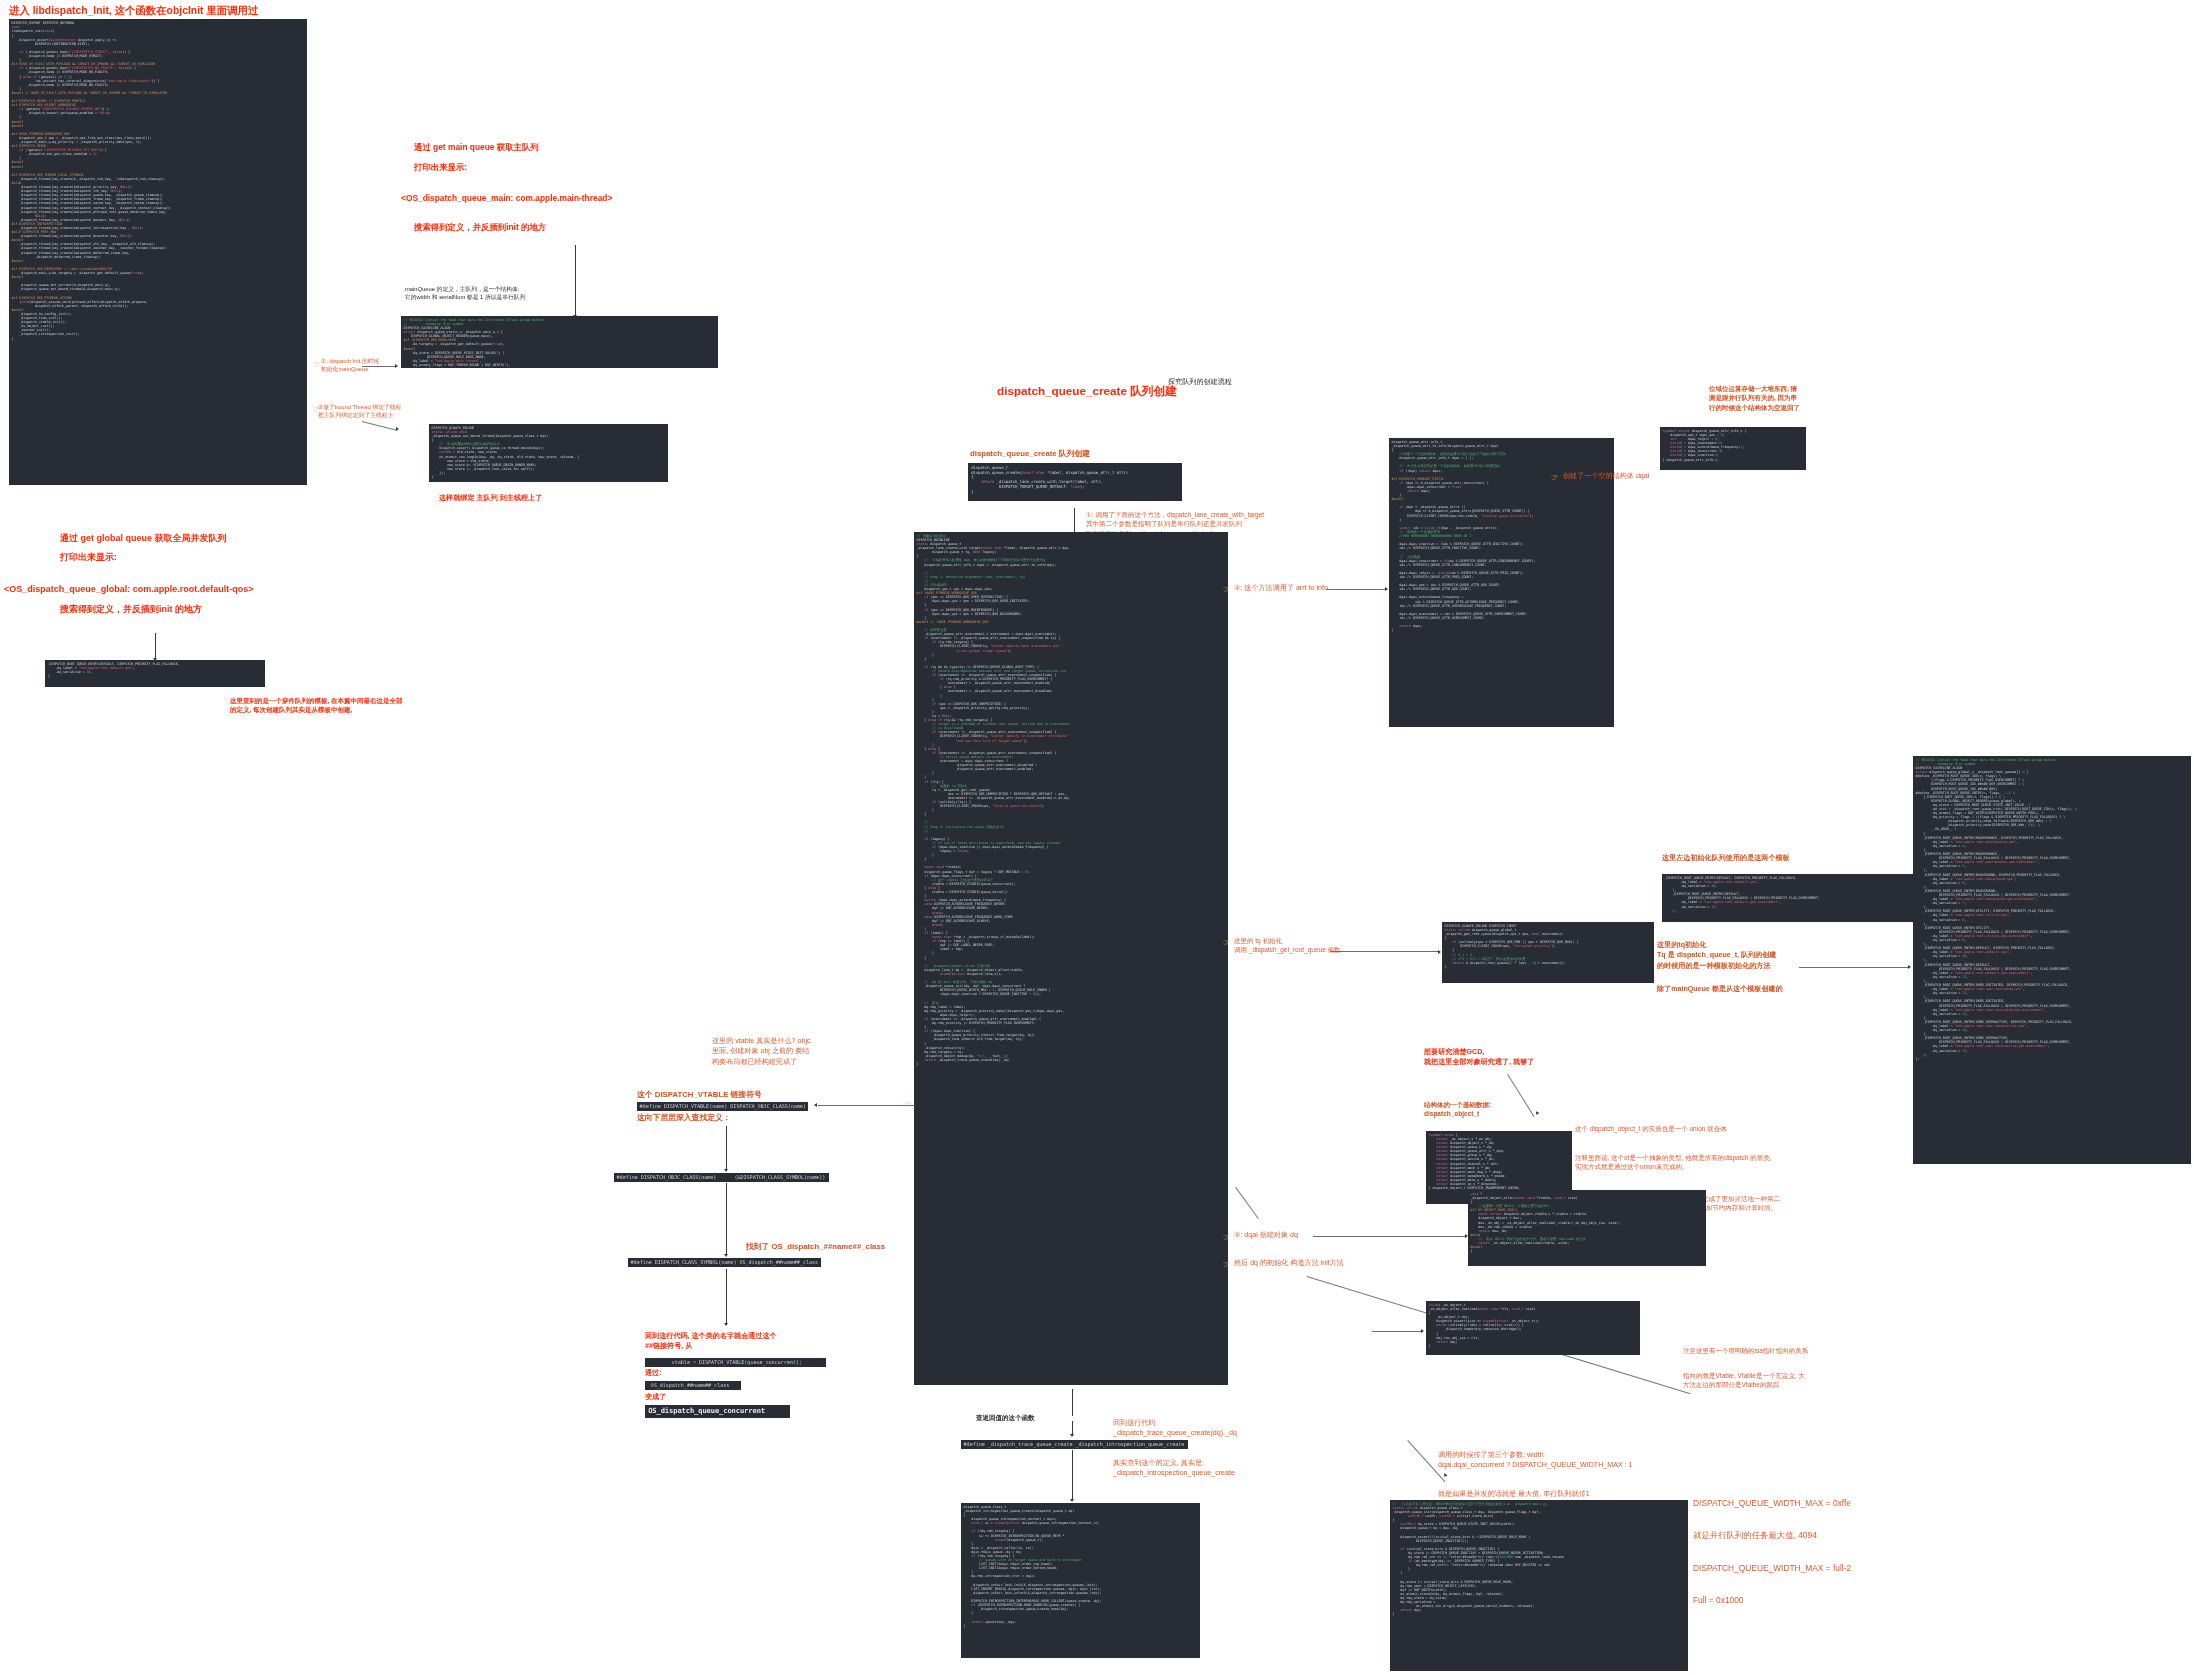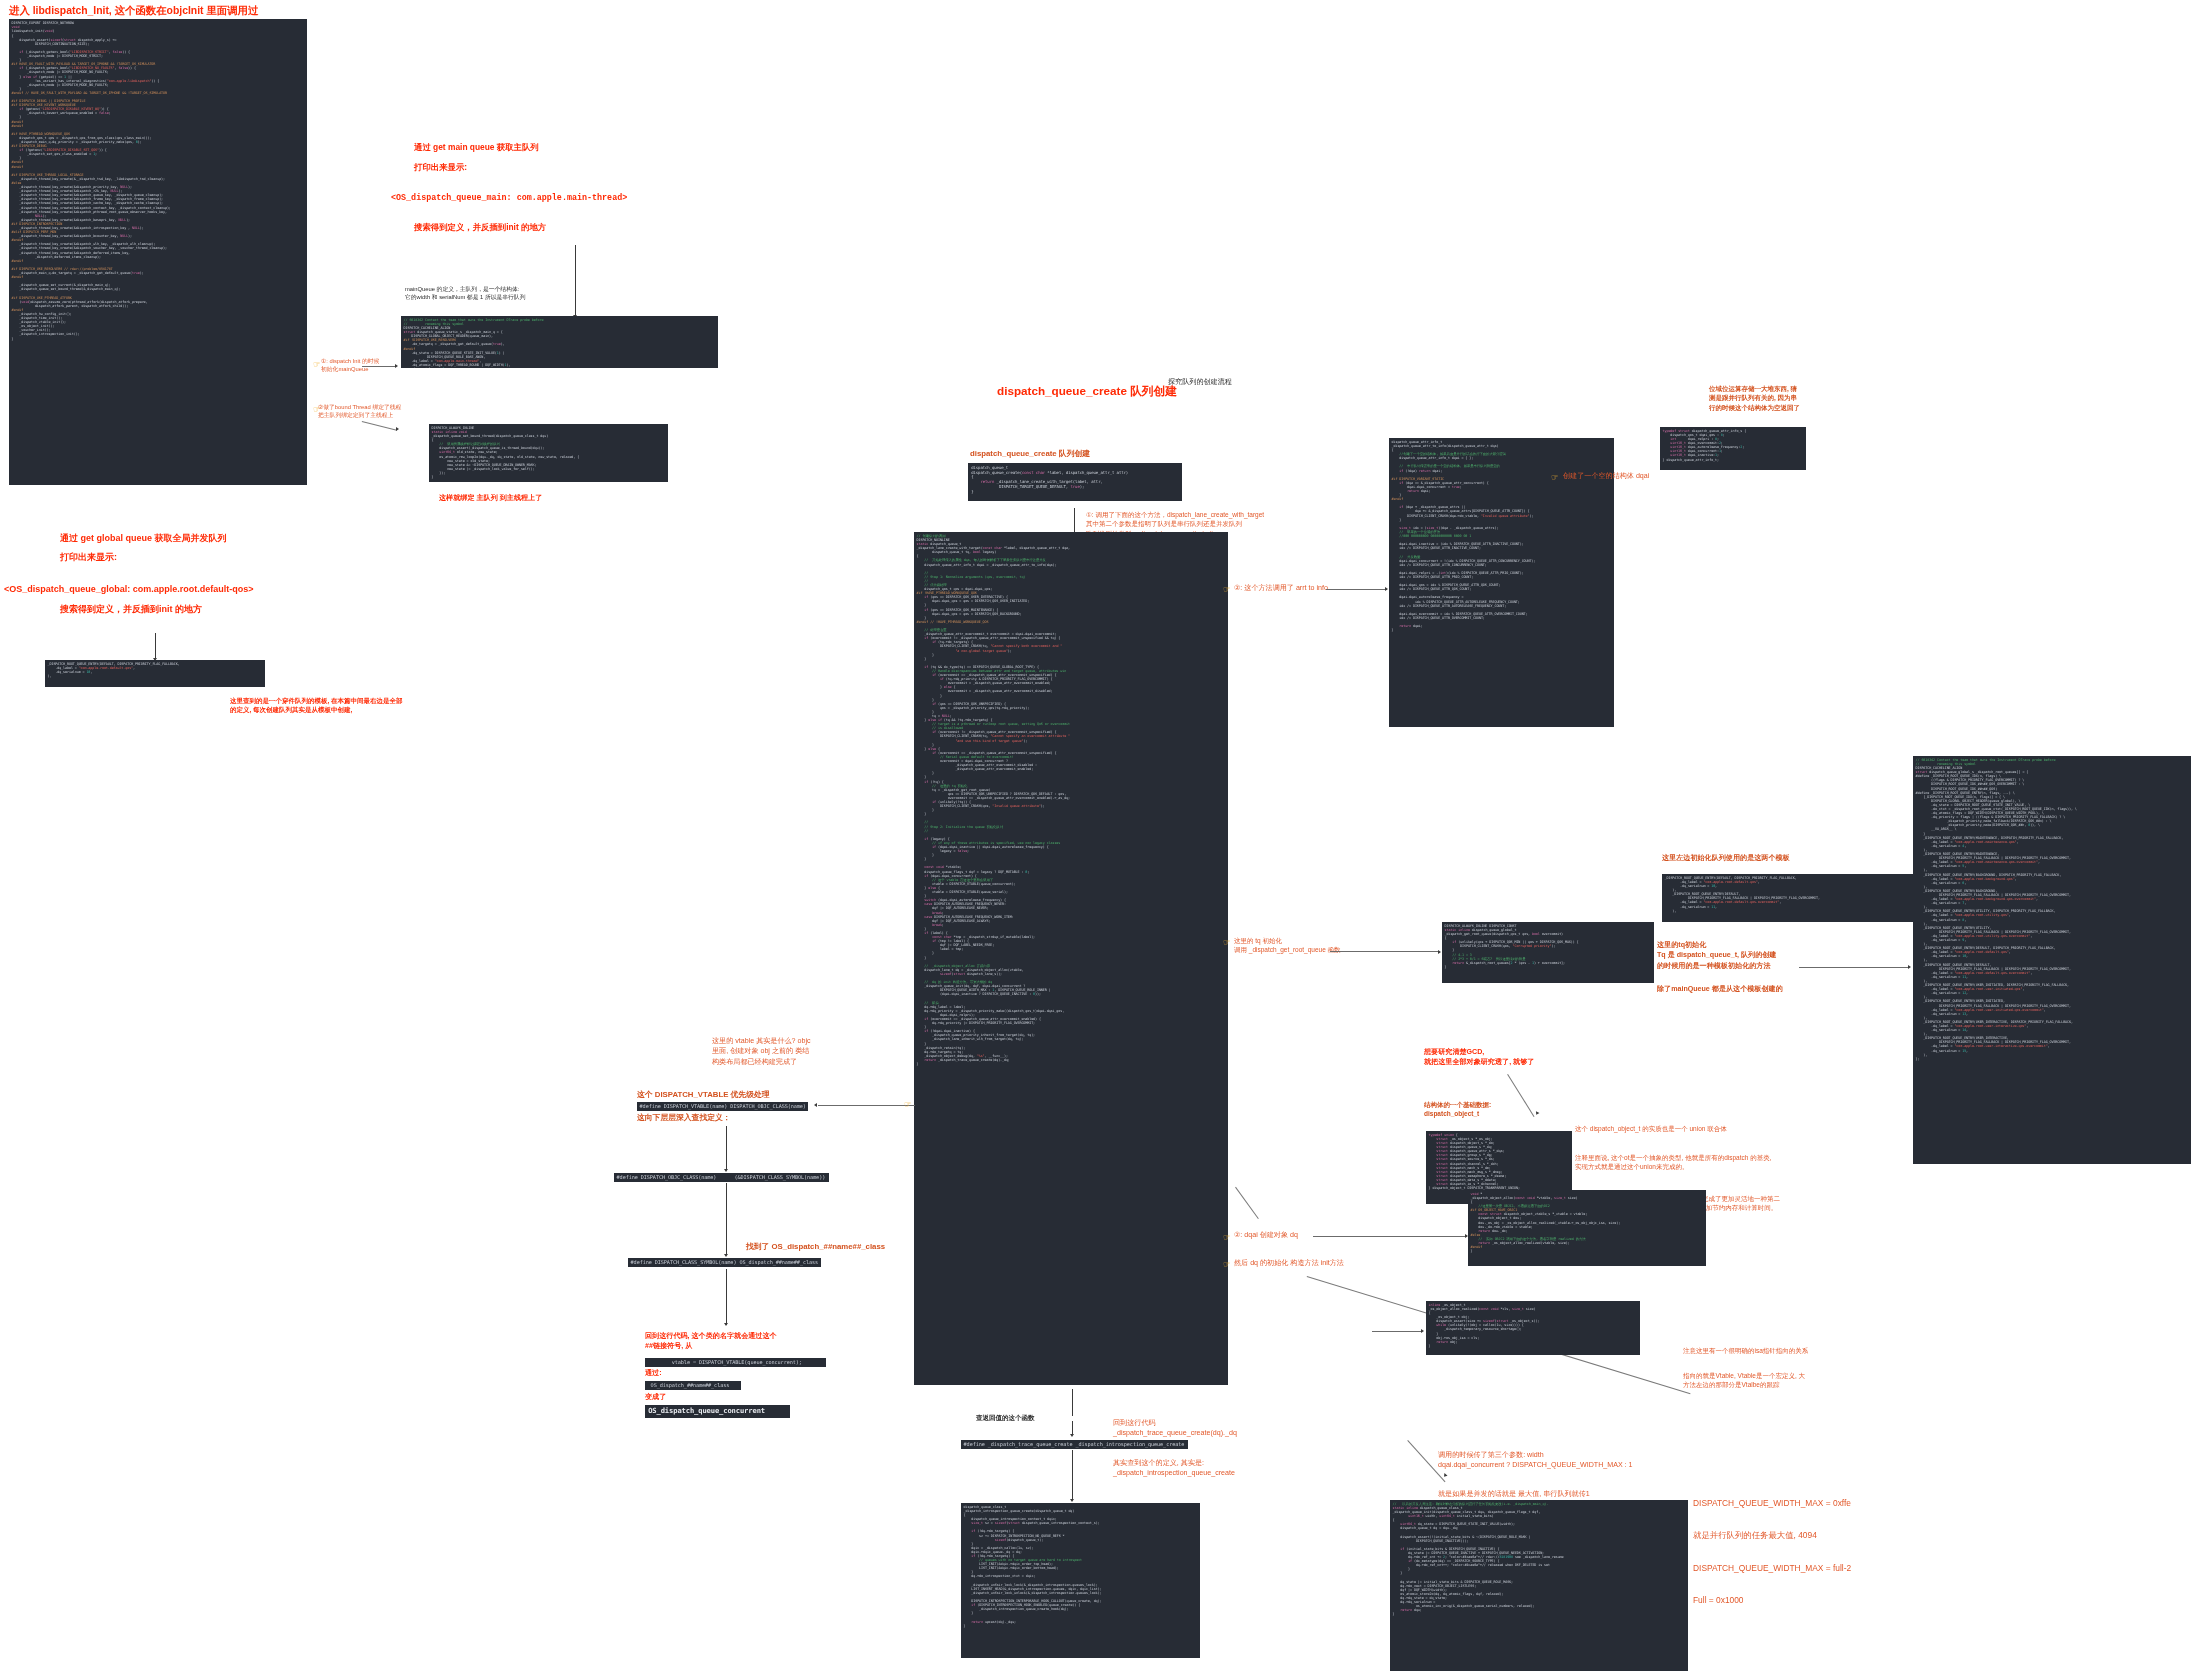--- a/index.html
+++ b/index.html
@@ -152,21 +152,21 @@
     _dispatch_hw_config_init();
     _dispatch_time_init();
     _dispatch_vtable_init();
     _os_object_init();
     _voucher_init();
     _dispatch_introspection_init();
 }</div>
 
   <div class="note red center s13" style="left:414px;top:141px;width:401px;">通过 get main queue 获取主队列</div>
   <div class="note red center s13" style="left:414px;top:161px;width:401px;">打印出来显示:</div>
-  <div class="note red center s13" style="left:391px;top:192px;width:427px;font-family:Liberation Mono, monospace;">&lt;OS_dispatch_queue_main: com.apple.main-thread&gt;</div>
+  <div class="note red center s13" style="left:401px;top:192px;width:427px;">&lt;OS_dispatch_queue_main: com.apple.main-thread&gt;</div>
   <div class="note red center s13" style="left:414px;top:221px;width:401px;">搜索得到定义，并反插到init 的地方</div>
 
   <div class="vline" style="left:575px;top:245px;height:71px;"></div>
   <div class="arrowdown" style="left:573px;top:315px;"></div>
 
   <div class="note gray s9" style="left:405px;top:285px;width:194px;">mainQueue 的定义，主队列，是一个结构体:
 它的width 和 serialNum 都是 1  所以是串行队列</div>
 
   <div class="code tiny" style="left:401px;top:316px;width:317px;height:52px;"><span style="color:#4cae6a">// 6618342 Contact the team that owns the Instrument DTrace probe before</span>
 <span style="color:#4cae6a">//         renaming this symbol</span>
@@ -460,21 +460,21 @@
   <span class="handicon" style="left:1223px;top:938px;">☞</span>
   <div class="note orange s10" style="left:1234px;top:936px;width:162px;">这里的 tq 初始化
 调用 _dispatch_get_root_queue 函数</div>
   <div class="hline" style="left:1330px;top:951px;width:109px;"></div>
   <div class="arrowright" style="left:1438px;top:950px;"></div>
 
   <div class="note orange s11" style="left:712px;top:1036px;width:149px;">这里的 vtable 其实是什么? objc
 里面, 创建对象 obj 之前的 类结
 构类布局都已经构建完成了</div>
 
-  <div class="note orangeb s12" style="left:637px;top:1089px;">这个 DISPATCH_VTABLE 优先级处理</div>
+  <div class="note orangeb s12" style="left:637px;top:1089px;">这个 DISPATCH_VTABLE 链接符号</div>
   <div class="code one" style="left:637px;top:1102px;width:171px;height:9px;">#define DISPATCH_VTABLE(name) DISPATCH_OBJC_CLASS(name)</div>
   <div class="arrowleft" style="left:814px;top:1103px;"></div>
   <div class="hline" style="left:818px;top:1105px;width:97px;"></div>
   <span class="handicon" style="left:904px;top:1100px;">☞</span>
 
   <div class="note orangeb s12" style="left:637px;top:1112px;">这向下层层深入查找定义：</div>
 
   <div class="vline" style="left:726px;top:1126px;height:44px;"></div>
   <div class="arrowdown" style="left:724px;top:1169px;"></div>
   <div class="code one" style="left:614px;top:1173px;width:215px;height:9px;">#define DISPATCH_OBJC_CLASS(name)      (&amp;DISPATCH_CLASS_SYMBOL(name))</div>

